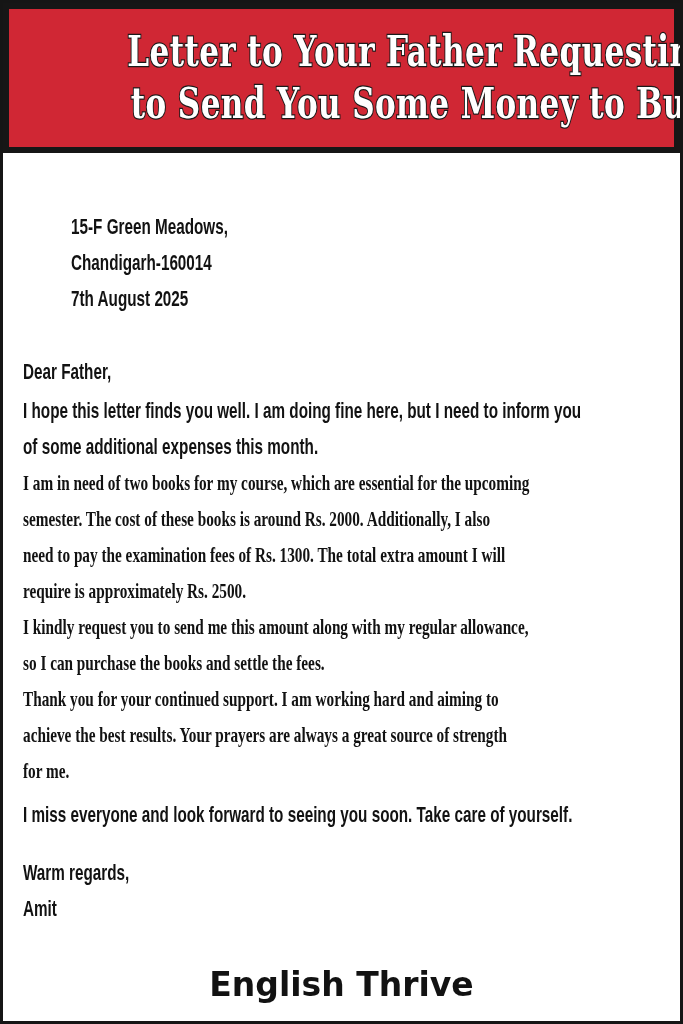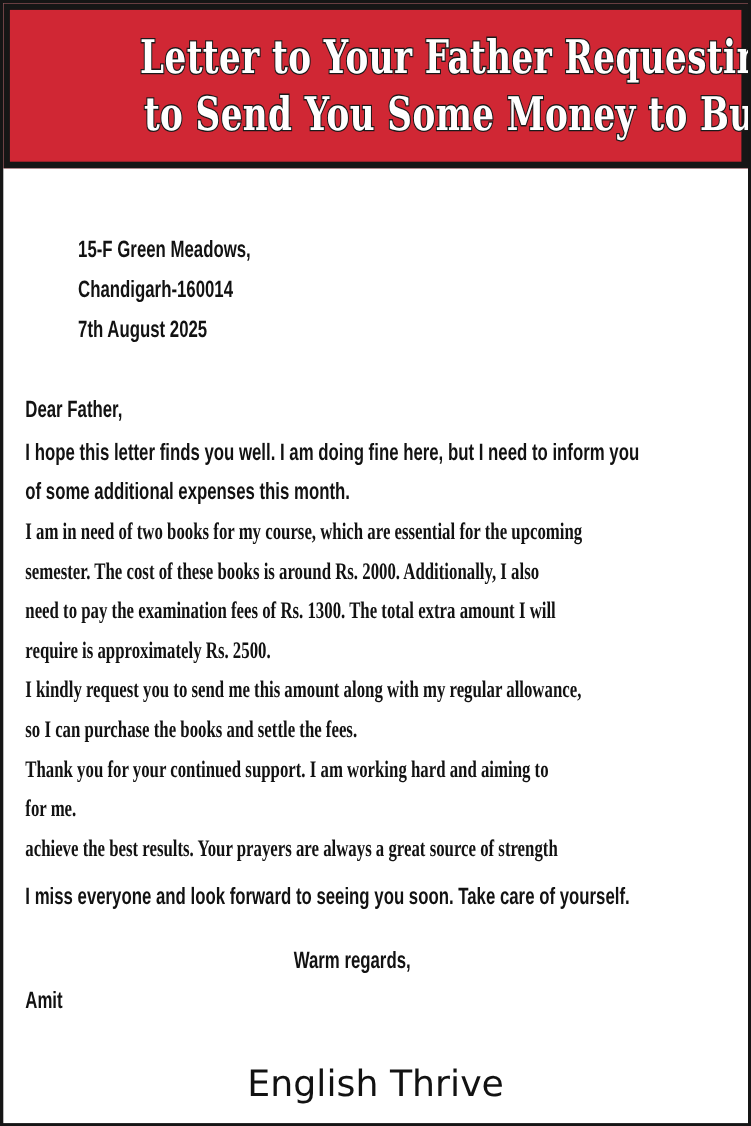--- a/index.html
+++ b/index.html
@@ -58,28 +58,28 @@
     line-height: 36px;
     white-space: nowrap;
     letter-spacing: 0;
   }
 
   .addr-block  { margin-top: 56px; margin-left: 48px; }
   .salutation  { margin-top: 37px; }
   .para-first  { margin-top: 3px; text-decoration: underline; }
   .para        { margin-top: 0; font-family: Liberation Serif, serif; }
   .para-gap    { margin-top: 8px; }
-  .closing     { margin-top: 22px; text-align: center; }
+  .closing     { margin-top: 22px; }
 
   
   .footer {
     margin-top: 38px;
     text-align: center;
     font-family: "DejaVu Sans", sans-serif;
-    font-weight: normal;
+    font-weight: bold;
     font-size: 33px;
     line-height: 40px;
     color: #121212;
   }
 </style>
 </head>
 <body>
 
 <div class="page">
 
@@ -141,24 +141,24 @@
       <div class="line">
         <span>so I can purchase the books and settle the fees.</span>
       </div>
     </div>
 
     <div class="para">
       <div class="line">
         <span>Thank you for your continued support. I am working hard and aiming to</span>
       </div>
       <div class="line">
-        <span>for me.</span>
+        <span>achieve the best results. Your prayers are always a great source of strength</span>
       </div>
       <div class="line">
-        <span>achieve the best results. Your prayers are always a great source of strength</span>
+        <span>for me.</span>
       </div>
     </div>
 
     <div class="para-gap">
       <div class="line">
         <span>I miss everyone and look forward to seeing you soon. Take care of yourself.</span>
       </div>
     </div>
 
     <div class="line closing">

